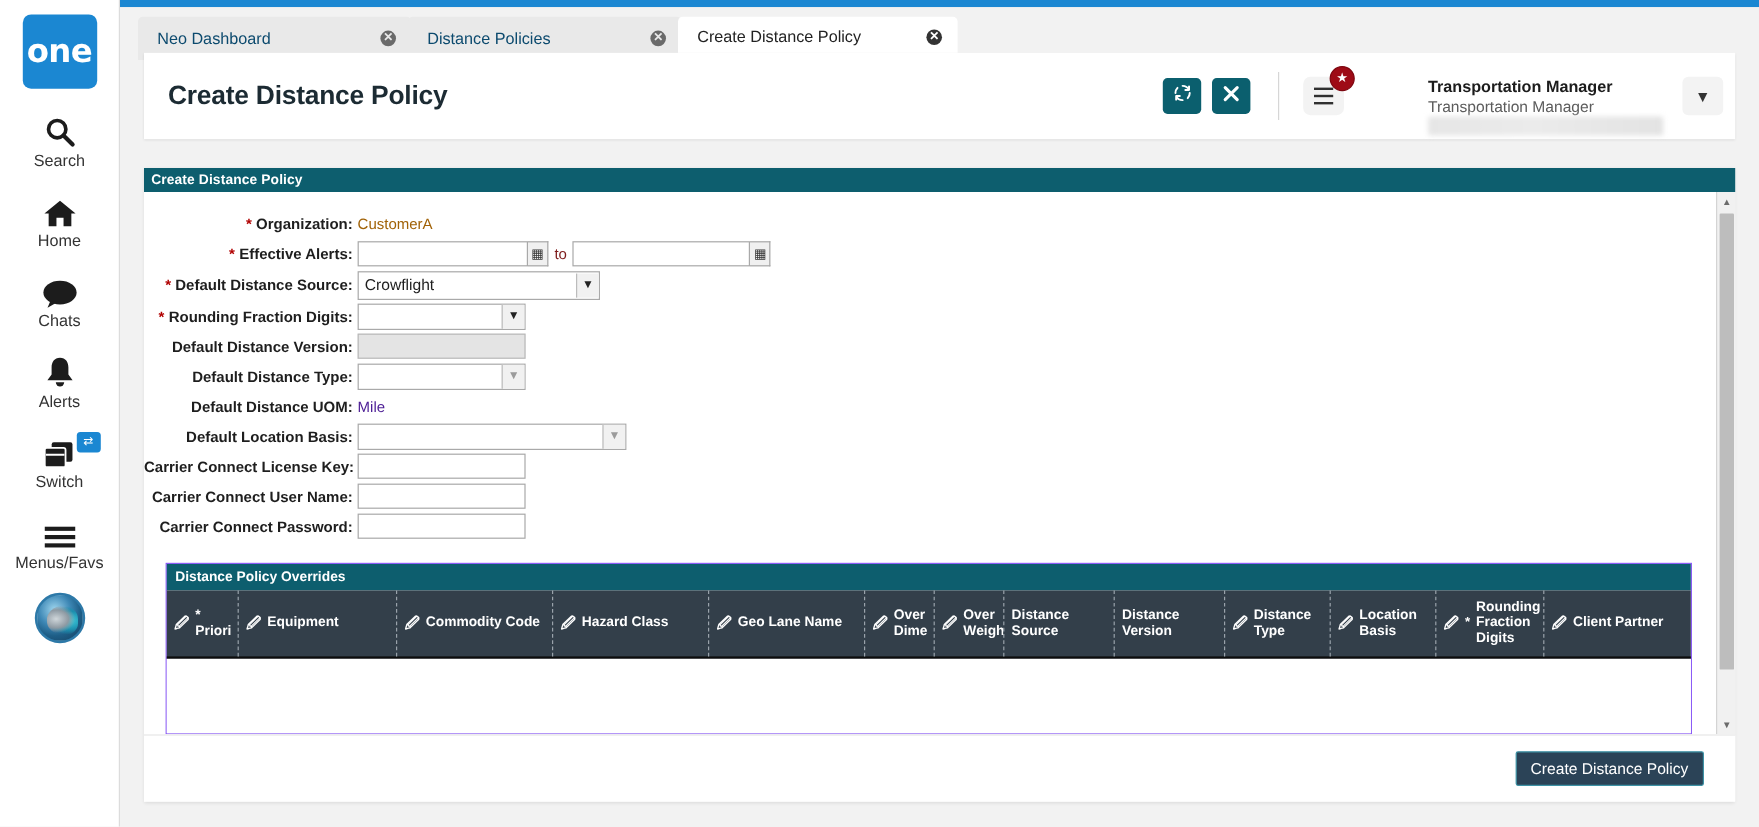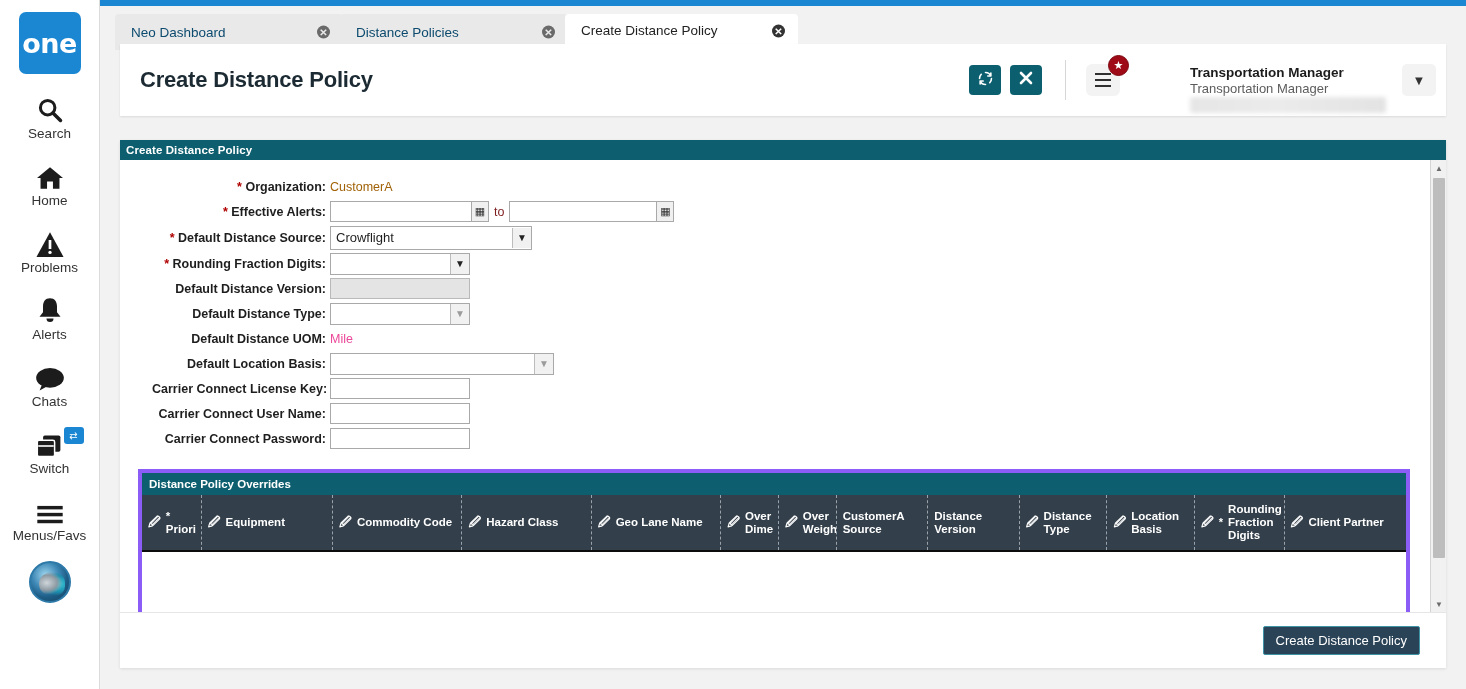--- a/index.html
+++ b/index.html
@@ -138,29 +138,29 @@
   }
   .panel-head {
     height:20px; background:#0d5e6e; color:#fff;
     font-size:11.5px; font-weight:bold; display:flex; align-items:center;
     padding-left:6px; letter-spacing:.1px;
   }
   .scrollarea { position:relative; height:452px; overflow:hidden; }
 
   
   .form { padding-top:14px; }
-  .frow { display:flex; align-items:center; height:25px;margin-left:32px; }
+  .frow { display:flex; align-items:center; height:25px; }
   .flabel {
     width:178px; text-align:right; padding-right:4px;
     font-size:12.5px; font-weight:bold; color:#1e1e1e;
     font-family:"Liberation Sans", sans-serif; white-space:nowrap;
   }
   .flabel .req { color:#b00000; font-weight:bold; }
   .fvalue-link { font-size:12.5px; color:#a16207; }
-  .fvalue-txt { font-size:12.5px; color:#ec4899; }
+  .fvalue-txt { font-size:12.5px; color:#4c1d95; }
   .inp {
     height:21px; border:1px solid #a9a9a9; background:#fff;
     font-size:12.5px; padding:0 4px; font-family:"Liberation Sans", sans-serif;
   }
   .inp.readonly { background:#e4e4e4; border:1px solid #b9b9b9; }
   .cal-btn {
     width:17px; height:21px; border:1px solid #a9a9a9; border-left:none;
     background:#f0f0f0; display:flex; align-items:center; justify-content:center;
     font-size:11px; color:#333; cursor:pointer;
   }
@@ -173,21 +173,21 @@
   .sel .arrow {
     margin-left:auto; width:19px; height:20px; background:#f1f1f1;
     border-left:1px solid #bcbcbc;
     display:flex; align-items:center; justify-content:center; font-size:10px; color:#222;
   }
   .sel.disabled { background:#fff; }
   .sel.disabled .arrow { color:#9b9b9b; }
 
   
   .grid-wrap {
-    margin:18px 0 0 18px; width:1272px; border:4px solid #8b5cf6; background:#fff;
+    margin:18px 0 0 18px; width:1272px; border:1px solid #8b5cf6; background:#fff;
   }
   .grid-title {
     height:22px; background:#0d5e6e; color:#fff; font-size:11.5px; font-weight:bold;
     display:flex; align-items:center; padding-left:7px;
   }
   .grid-head {
     display:flex; background:#333f4a; height:57px; border-bottom:2px solid #0c0c0c;
   }
   .gcell {
     position:relative; display:flex; align-items:center; gap:5px;
@@ -248,49 +248,39 @@
 
     <div class="nav-item">
       <span class="ico">
         <svg width="30" height="26" viewBox="0 0 24 22">
             <path d="M12 2 L23 11 L20 11 L20 20 L14.5 20 L14.5 14 L9.5 14 L9.5 20 L4 20 L4 11 L1 11 Z" fill="#1c1c1c"></path>
           </svg>
       </span>
       <span class="lbl">Home</span>
     </div>
 
+
     <div class="nav-item">
       <span class="ico">
-        <svg width="30" height="27" viewBox="0 0 26 24">
-            <path d="M13 1 L25 23 L1 23 Z" fill="#1c1c1c"></path>
-            <rect x="11.8" y="8" width="2.4" height="8" fill="#fff"></rect>
-            <circle cx="13" cy="19" r="1.5" fill="#fff"></circle>
+        <svg width="30" height="26" viewBox="0 0 26 22">
+            <ellipse cx="13" cy="10" rx="12" ry="8.5" fill="#1c1c1c"></ellipse>
+            <path d="M6 16 L4 21 L11 17 Z" fill="#1c1c1c"></path>
           </svg>
       </span>
-      <span class="lbl">Problems</span>
+      <span class="lbl">Chats</span>
     </div>
 
     <div class="nav-item">
       <span class="ico">
         <svg width="26" height="28" viewBox="0 0 22 24">
             <path d="M11 1 C7 1 5 4 5 8 v5 l-3 4 h18 l-3 -4 V8 C17 4 15 1 11 1 Z" fill="#1c1c1c"></path>
             <path d="M8 18.5 a3 3 0 0 0 6 0 Z" fill="#1c1c1c"></path>
           </svg>
       </span>
       <span class="lbl">Alerts</span>
-    </div>
-
-    <div class="nav-item">
-      <span class="ico">
-        <svg width="30" height="26" viewBox="0 0 26 22">
-            <ellipse cx="13" cy="10" rx="12" ry="8.5" fill="#1c1c1c"></ellipse>
-            <path d="M6 16 L4 21 L11 17 Z" fill="#1c1c1c"></path>
-          </svg>
-      </span>
-      <span class="lbl">Chats</span>
     </div>
 
     <div class="nav-item">
       <span class="ico">
         <svg width="30" height="26" viewBox="0 0 26 22">
             <rect x="7" y="2" width="15" height="14" rx="1.5" fill="#1c1c1c"></rect>
             <rect x="2" y="6" width="15" height="14" rx="1.5" fill="#1c1c1c" stroke="#fff" stroke-width="1.3"></rect>
             <line x1="2.8" y1="11" x2="16.2" y2="11" stroke="#fff" stroke-width="1.4"></line>
           </svg>
       </span>
@@ -481,21 +471,21 @@
             </div>
           <div class="gcell" style="width:58px;">
               <span class="pen">🖉</span>
               <span>Over Dime</span>
             </div>
           <div class="gcell" style="width:58px;">
               <span class="pen">🖉</span>
               <span>Over Weigh</span>
             </div>
           <div class="gcell" style="width:92px;">
-              <span>CustomerA Source</span>
+              <span>Distance Source</span>
             </div>
           <div class="gcell" style="width:92px;">
               <span>Distance Version</span>
             </div>
           <div class="gcell" style="width:88px;">
               <span class="pen">🖉</span>
               <span>Distance Type</span>
             </div>
           <div class="gcell" style="width:88px;">
               <span class="pen">🖉</span>

